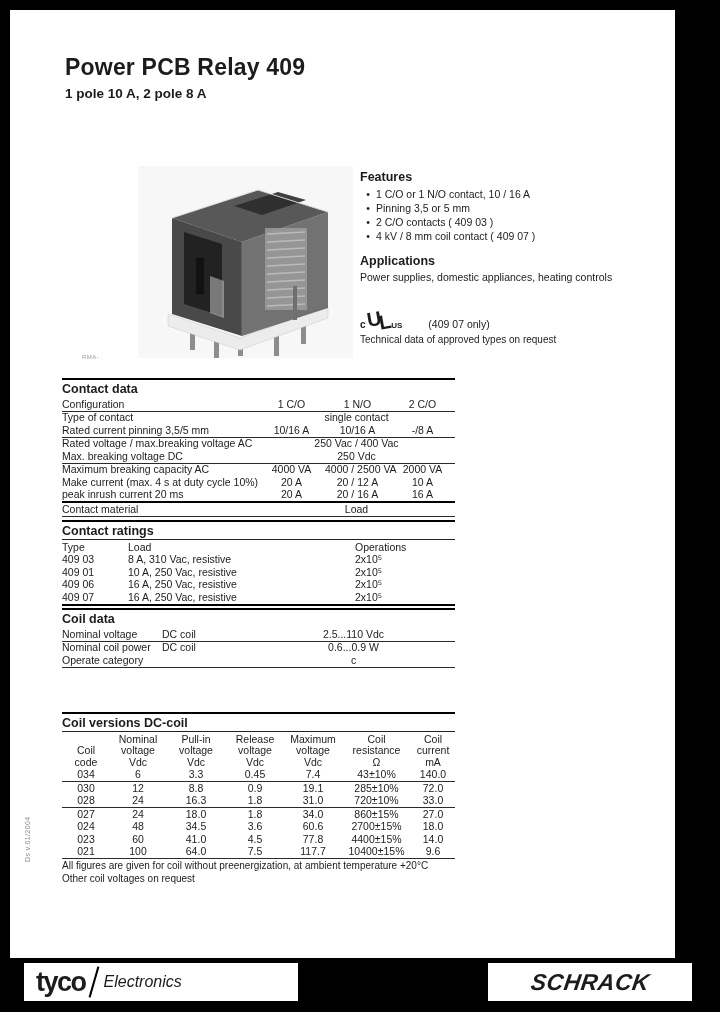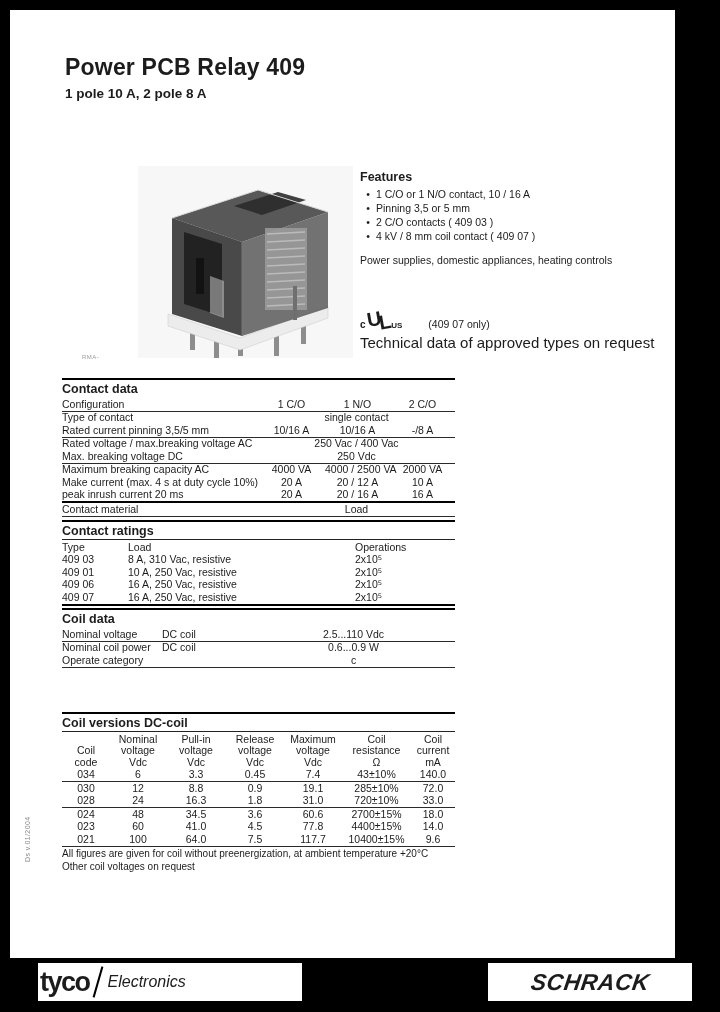--- a/index.html
+++ b/index.html
@@ -27,41 +27,41 @@
   .apps p{margin:0;font-size:10.5px;line-height:13px;}
 
   .approvals{position:absolute;left:350px;top:298px;width:305px;}
   .ul-line{display:flex;align-items:flex-end;height:22px;}
   .ulc{font-size:10px;font-weight:bold;line-height:10px;margin-right:1px;}
   .ulmark{font-weight:900;font-size:20px;line-height:18px;letter-spacing:-2px;}
   .ulmark .u{display:inline-block;transform:translateY(-2px) rotate(-10deg);}
   .ulmark .l{display:inline-block;transform:translateY(1px) rotate(-10deg);}
   .ulus{font-size:8px;font-weight:bold;line-height:9px;margin-left:2px;}
   .ul-note{font-size:10.5px;margin-left:26px;line-height:12px;}
-  .approval-text{font-size:15px;margin-top:4px;}
+  .approval-text{font-size:10px;margin-top:4px;}
 
   
   .sec{position:absolute;left:52px;width:393px;}
   .sec h2{font-size:12.5px;font-weight:bold;margin:0;padding:2px 0 2px 0;border-top:2px solid #000;}
   .sec h2.subrule{border-bottom:1px solid #222;padding-bottom:1px;margin-bottom:1px;}
   table{width:100%;border-collapse:collapse;table-layout:fixed;}
   td,th{font-size:10.5px;line-height:11.5px;padding:0.5px 0;font-weight:normal;text-align:left;
         white-space:nowrap;vertical-align:bottom;}
   .c{text-align:center;}
   tr.thin td{border-bottom:1px solid #2a2a2a;}
   tr.thick td{border-bottom:2px solid #000;}
   .footnote{font-size:10px;line-height:12px;margin-top:1px;}
 
   
   .side-note{position:absolute;left:14px;top:852px;transform:rotate(-90deg);transform-origin:0 0;
     font-size:7px;color:#8a8a8a;letter-spacing:.4px;white-space:nowrap;}
 
   
   .footer-box{position:absolute;background:#fff;height:38px;top:963px;display:flex;align-items:center;}
-  .footer-left{left:38px;width:262px;padding-left:2px;}
+  .footer-left{left:24px;width:262px;padding-left:12px;}
   .footer-right{left:488px;width:204px;justify-content:center;}
   .tyco-word{font-size:27px;font-weight:800;letter-spacing:-1.5px;line-height:27px;}
   .tyco-slash{width:2px;height:32px;background:#000;transform:rotate(16deg);margin:0 9px 0 7px;}
   .tyco-elec{font-size:16px;font-style:italic;line-height:16px;}
   .schrack-word{font-size:23px;font-weight:900;font-style:italic;letter-spacing:.5px;transform:skewX(-8deg);}
 </style>
 </head>
 <body>
 
 <div class="page">
@@ -125,20 +125,21 @@
       <span class="bullet">•</span>
       <span>2 C/O contacts ( 409 03 )</span>
     </div>
     <div class="feat">
       <span class="bullet">•</span>
       <span>4 kV / 8 mm coil contact ( 409 07 )</span>
     </div>
   </div>
 
   <div class="apps">
+    <div class="h3">Applications</div>
     <p>Power supplies, domestic appliances, heating controls</p>
   </div>
 
   <div class="approvals">
     <div class="ul-line">
       <span class="ulc">c</span>
       <span class="ulmark"><span class="u">U</span><span class="l">L</span></span>
       <span class="ulus">US</span>
       <span class="ul-note">(409 07 only)</span>
     </div>
@@ -314,20 +315,29 @@
       <tr class="thin">
         <td class="c">028</td>
         <td class="c">24</td>
         <td class="c">16.3</td>
         <td class="c">1.8</td>
         <td class="c">31.0</td>
         <td class="c">720±10%</td>
         <td class="c">33.0</td>
       </tr>
       <tr>
+        <td class="c">027</td>
+        <td class="c">24</td>
+        <td class="c">18.0</td>
+        <td class="c">1.8</td>
+        <td class="c">34.0</td>
+        <td class="c">860±15%</td>
+        <td class="c">27.0</td>
+      </tr>
+      <tr>
         <td class="c">024</td>
         <td class="c">48</td>
         <td class="c">34.5</td>
         <td class="c">3.6</td>
         <td class="c">60.6</td>
         <td class="c">2700±15%</td>
         <td class="c">18.0</td>
       </tr>
       <tr>
         <td class="c">023</td>

